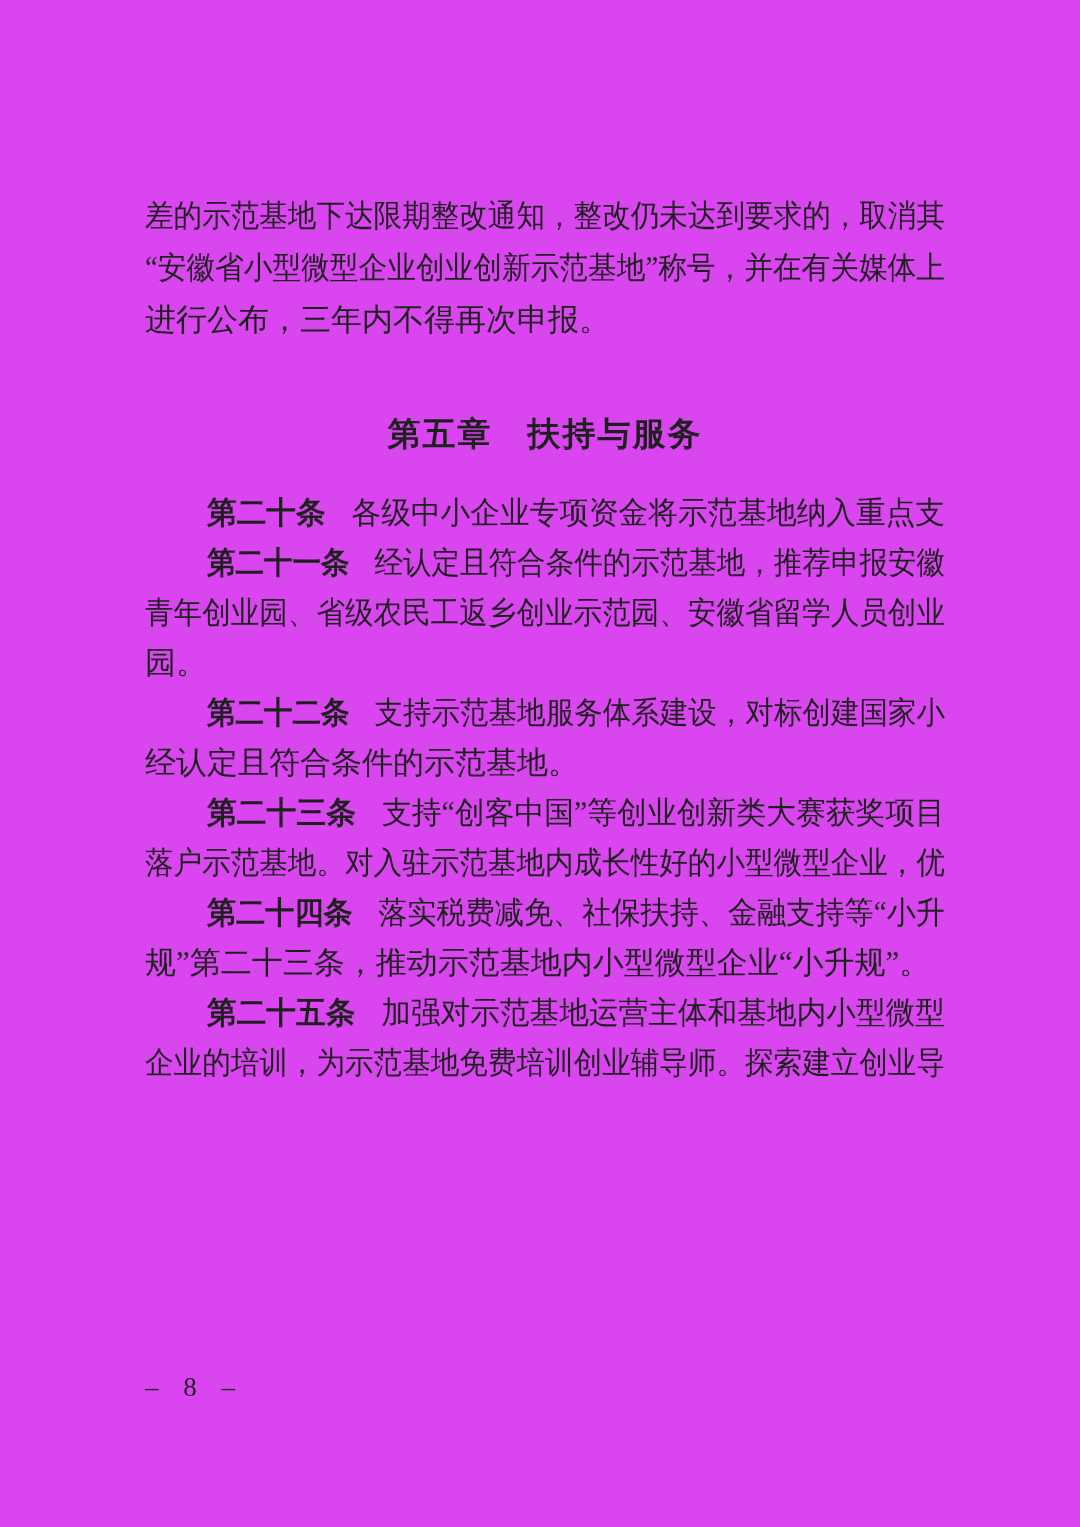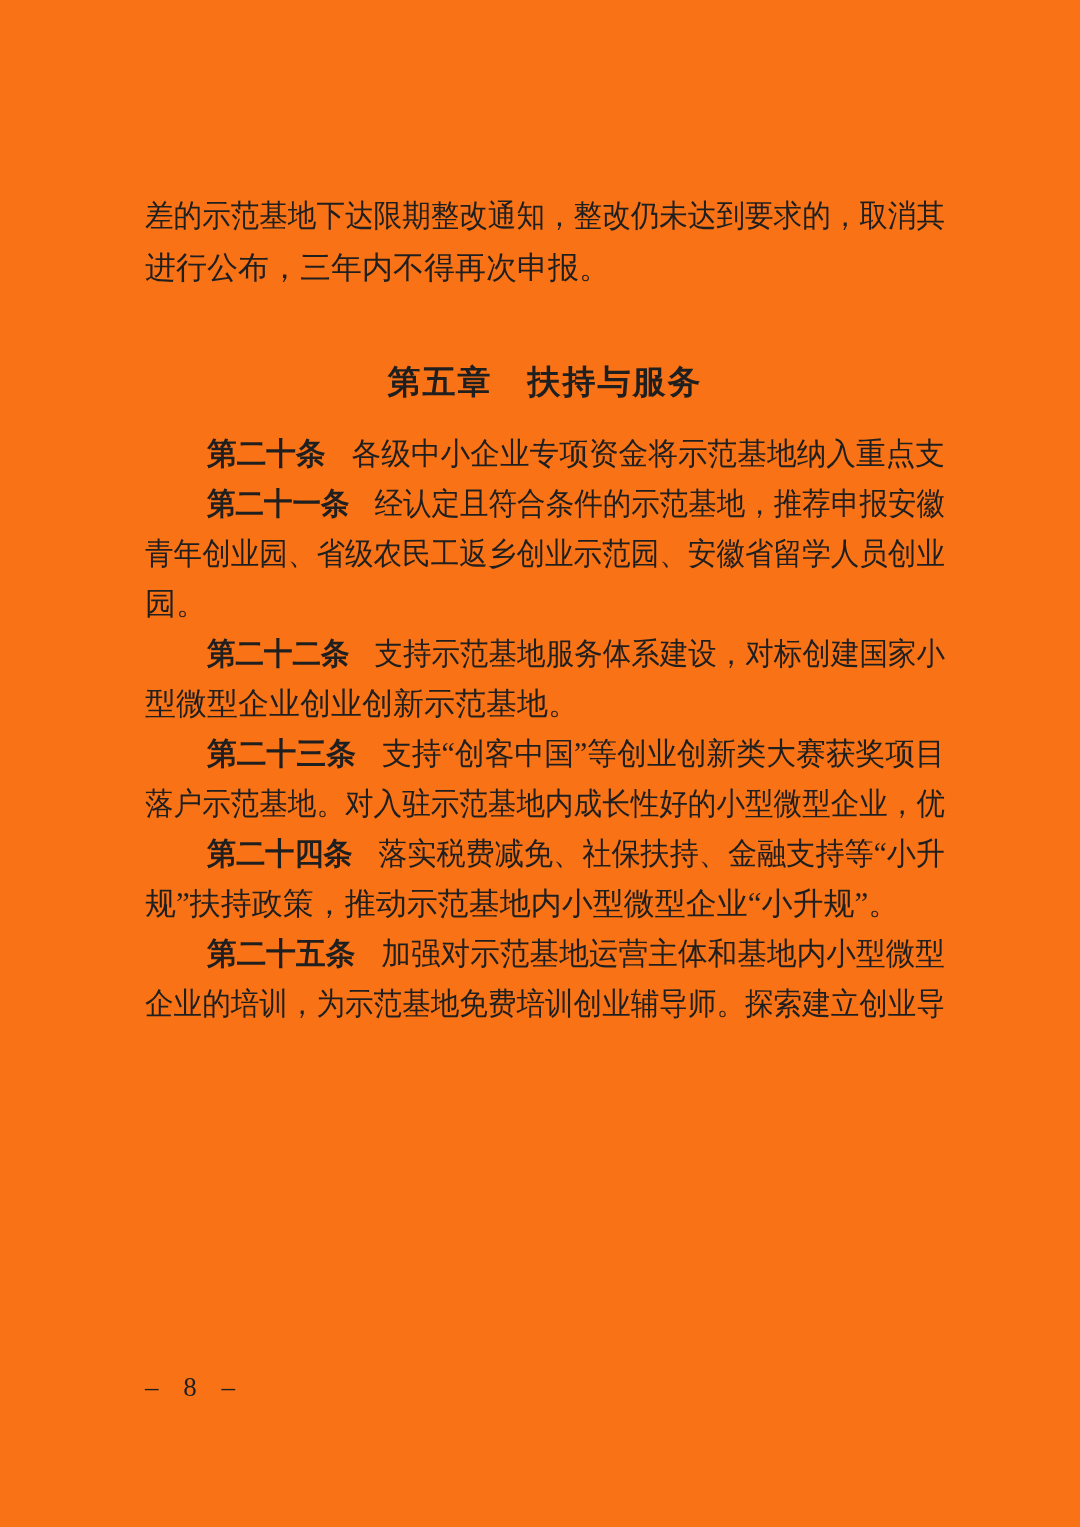--- a/index.html
+++ b/index.html
@@ -6,21 +6,21 @@
   body {
     width: 1080px; height: 1527px;
     background: #fdfdfd;
     position: relative;
     overflow: hidden;
     font-family: "Liberation Serif", "DejaVu Serif", serif;
     color: #1f1f1f;
   }
   .page {
     position: absolute; inset: 0;
-    background: #f97316;
+    background: #d946ef;
   }
   .content {
     position: absolute;
     left: 145px; top: 190px;
     width: 800px;
   }
   .para { margin: 0; }
   .line {
     font-size: 31px;
     overflow: visible;
@@ -38,61 +38,62 @@
     font-weight: 700;
     margin-right: 27px;
   }
   .heading {
     text-align: center;
     font-family: "Liberation Sans", "DejaVu Sans", sans-serif;
     font-weight: 700;
     font-size: 33px;
     line-height: 44px;
     margin-top: 66px;
-    margin-bottom: 25px;
+    margin-bottom: 32px;
     letter-spacing: 2px;
   }
   .pagenum {
     position: absolute;
     left: 145px; top: 1372px;
     font-size: 27px;
     line-height: 30px;
     letter-spacing: 9px;
     color: #1f1f1f;
   }
 </style>
 </head>
 <body>
 
 <div class="page">
   <div class="content">
       <div class="para lh52">
         <div class="line"><span class="measure" style="transform: scaleX(0.921659);"><span class="txt">差的示范基地下达限期整改通知，整改仍未达到要求的，取消其</span></span></div>
+        <div class="line"><span class="measure" style="transform: scaleX(0.925357);"><span class="txt">“安徽省小型微型企业创业创新示范基地”称号，并在有关媒体上</span></span></div>
         <div class="line"><span class="measure" style="transform: scaleX(1);"><span class="txt">进行公布，三年内不得再次申报。</span></span></div>
       </div>
       <div class="heading">第五章　扶持与服务</div>
       <div class="para lh50">
         <div class="line indent"><span class="measure" style="transform: scaleX(0.957198);"><span class="lead">第二十条</span><span class="txt">各级中小企业专项资金将示范基地纳入重点支</span></span></div>
       </div>
       <div class="para lh50">
         <div class="line indent"><span class="measure" style="transform: scaleX(0.9202);"><span class="lead">第二十一条</span><span class="txt">经认定且符合条件的示范基地，推荐申报安徽</span></span></div>
         <div class="line"><span class="measure" style="transform: scaleX(0.921659);"><span class="txt">青年创业园、省级农民工返乡创业示范园、安徽省留学人员创业</span></span></div>
         <div class="line"><span class="measure" style="transform: scaleX(1);"><span class="txt">园。</span></span></div>
       </div>
       <div class="para lh50">
         <div class="line indent"><span class="measure" style="transform: scaleX(0.9202);"><span class="lead">第二十二条</span><span class="txt">支持示范基地服务体系建设，对标创建国家小</span></span></div>
-        <div class="line"><span class="measure" style="transform: scaleX(1);"><span class="txt">型微型企业创业创新示范基地。</span></span></div>
+        <div class="line"><span class="measure" style="transform: scaleX(1);"><span class="txt">经认定且符合条件的示范基地。</span></span></div>
       </div>
       <div class="para lh50">
         <div class="line indent"><span class="measure" style="transform: scaleX(0.961524);"><span class="lead">第二十三条</span><span class="txt">支持“创客中国”等创业创新类大赛获奖项目</span></span></div>
         <div class="line"><span class="measure" style="transform: scaleX(0.921659);"><span class="txt">落户示范基地。对入驻示范基地内成长性好的小型微型企业，优</span></span></div>
       </div>
       <div class="para lh50">
         <div class="line indent"><span class="measure" style="transform: scaleX(0.940408);"><span class="lead">第二十四条</span><span class="txt">落实税费减免、社保扶持、金融支持等“小升</span></span></div>
-        <div class="line"><span class="measure" style="transform: scaleX(1);"><span class="txt">规”扶持政策，推动示范基地内小型微型企业“小升规”。</span></span></div>
+        <div class="line"><span class="measure" style="transform: scaleX(1);"><span class="txt">规”第二十三条，推动示范基地内小型微型企业“小升规”。</span></span></div>
       </div>
       <div class="para lh50">
         <div class="line indent"><span class="measure" style="transform: scaleX(0.957198);"><span class="lead">第二十五条</span><span class="txt">加强对示范基地运营主体和基地内小型微型</span></span></div>
         <div class="line"><span class="measure" style="transform: scaleX(0.921659);"><span class="txt">企业的培训，为示范基地免费培训创业辅导师。探索建立创业导</span></span></div>
       </div>
     </div>
   <div class="pagenum">– 8 –</div>
 </div>
 
 </body></html>

